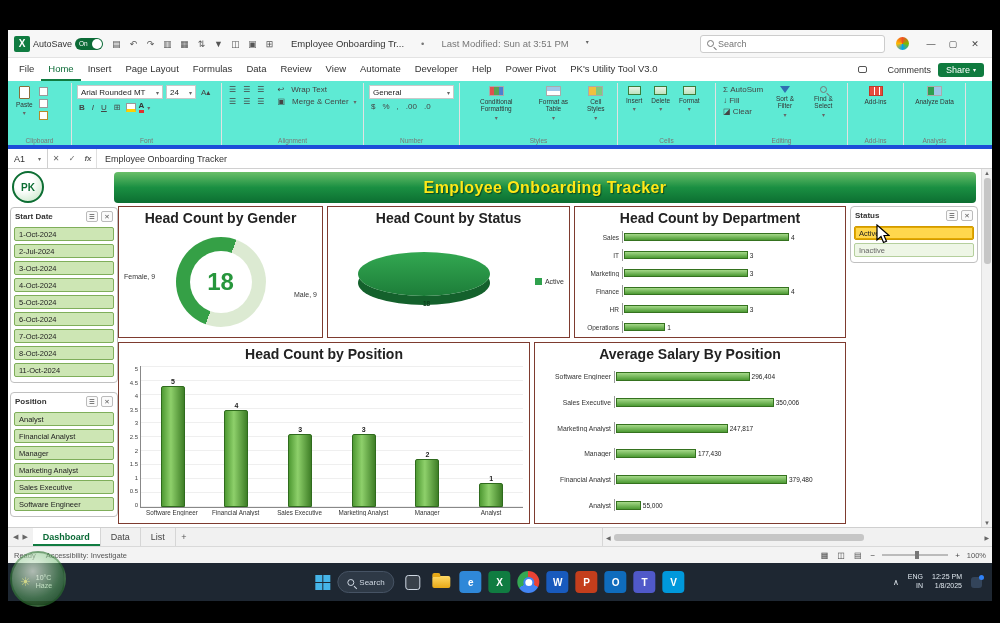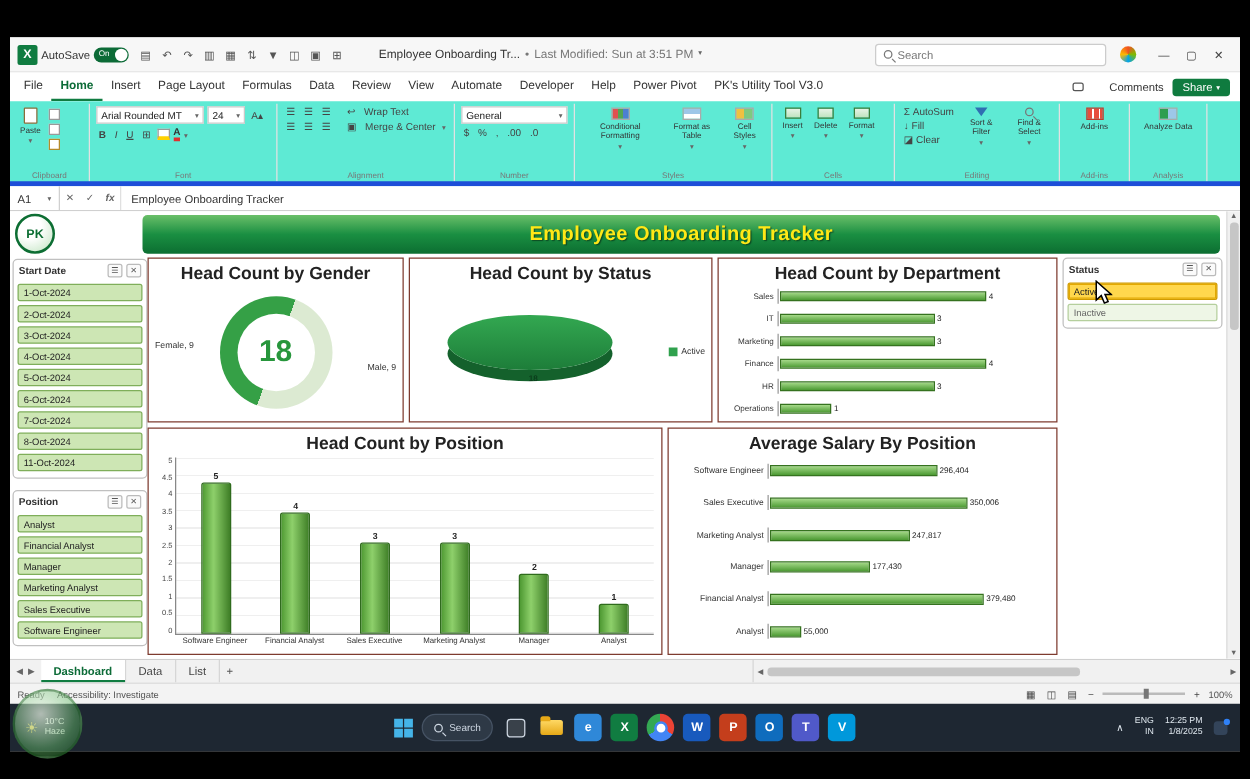--- a/index.html
+++ b/index.html
@@ -8,33 +8,33 @@
 .monitor{position:absolute;left:8px;top:30px;width:984px;height:571px;display:flex;flex-direction:column;background:#f3f3f3}
 .excel{flex:1;display:flex;flex-direction:column;min-height:0;background:#fff}
 
 .titlebar{height:28px;background:#f7f7f7;display:flex;align-items:center;gap:3px;padding:0 6px;font-size:9px;color:#333;border-bottom:1px solid #e3e3e3}
 .xlogo{width:16px;height:16px;background:#107c41;color:#fff;font-weight:bold;font-size:10px;display:flex;align-items:center;justify-content:center;border-radius:2px}
 .toggle{width:28px;height:12px;border-radius:7px;background:#0c6b37;position:relative;display:flex;align-items:center;flex:0 0 auto}
 .toggle .knob{position:absolute;right:1px;width:10px;height:10px;border-radius:50%;background:#fff}
 .toggle .tlab{color:#fff;font-size:6.5px;padding-left:4px}
 .qat{display:flex;gap:4px;margin-left:4px;color:#555;font-size:9px}
 .qat span{width:13px;text-align:center}
-.doc-title{display:flex;gap:4px;margin-left:24px;font-size:9.5px;white-space:nowrap}
+.doc-title{display:flex;gap:17px;margin-left:12px;font-size:9.5px;white-space:nowrap}
 .doc-title .mod{color:#777}
 .tb-search{margin-left:auto;width:185px;height:18px;border:1px solid #ccc;border-radius:3px;background:#fff;display:flex;align-items:center;gap:4px;padding:0 6px}
 .tb-search input{border:none;outline:none;font-size:9px;width:100%;background:transparent;color:#333}
 .lens{width:7px;height:7px;border:1.2px solid #777;border-radius:50%;position:relative;flex:0 0 auto}
 .lens:after{content:"";position:absolute;width:4px;height:1.2px;background:#777;transform:rotate(45deg);left:5px;top:7px}
 .copilot{width:13px;height:13px;border-radius:50%;background:conic-gradient(#f25022,#7fba00,#00a4ef,#ffb900,#f25022);margin-left:8px;flex:0 0 auto}
 .wctl{display:flex;margin-left:8px}
 .wctl span{width:22px;text-align:center;font-size:9px;color:#444}
 
 .tabrow{height:23px;background:#fff;display:flex;align-items:stretch;padding-left:4px;font-size:9.5px;color:#333}
 .rtab{padding:5px 7px 0;white-space:nowrap}
-.rtab.active{color:#0c6b37;font-weight:bold;box-shadow:inset 0 -2px 0 #107c41}
+.rtab.active{color:#0c6b37;font-weight:normal;box-shadow:inset 0 -2px 0 #107c41}
 .tabrow-right{margin-left:auto;display:flex;align-items:center;gap:7px;padding-right:8px}
 .comments-btn{display:flex;align-items:center;gap:20px;font-size:9px;color:#333}
 .bubble{width:9px;height:7px;border:1px solid #555;border-radius:2px}
 .share-btn{display:flex;align-items:center;gap:3px;background:#0f7b3f;color:#fff;font-size:9px;border-radius:3px;padding:2px 8px}
 
 .ribbon{height:68px;background:#5eead4;display:flex;border-bottom:4px solid #1d4ed8;padding-top:2px;overflow:hidden}
 .rgroup{position:relative;border-right:1px solid #e2e2e2;padding:2px 5px 10px;display:flex;flex-direction:column;gap:3px;flex:0 0 auto}
 .glabel{position:absolute;bottom:1px;left:0;right:0;text-align:center;font-size:6.5px;color:#777}
 .rrow{display:flex;align-items:center;gap:3px}
 .combo{border:1px solid #c9c9c9;background:#fff;font-size:8px;display:flex;align-items:center;justify-content:space-between;padding:1px 3px;height:14px;color:#222}
@@ -387,21 +387,21 @@
           </div>
 
     <div class="col-left">
       <div class="slicer">
               <div class="sl-head">
                 <span class="sl-title">Start Date</span>
                 <span class="sl-ico">☰</span>
                 <span class="sl-ico">✕</span>
               </div>
               <div class="sl-item">1-Oct-2024</div>
-              <div class="sl-item">2-Oct-2024</div>
+              <div class="sl-item">2-Jul-2024</div>
               <div class="sl-item">3-Oct-2024</div>
               <div class="sl-item">4-Oct-2024</div>
               <div class="sl-item">5-Oct-2024</div>
               <div class="sl-item">6-Oct-2024</div>
               <div class="sl-item">7-Oct-2024</div>
               <div class="sl-item">8-Oct-2024</div>
               <div class="sl-item">11-Oct-2024</div>
             </div>
       <div class="slicer">
               <div class="sl-head">

